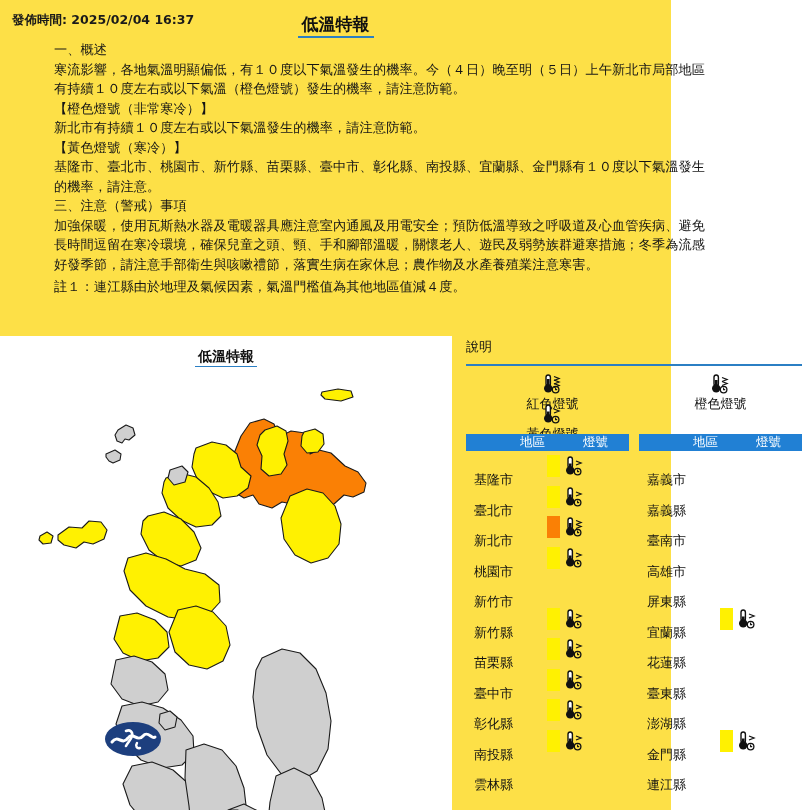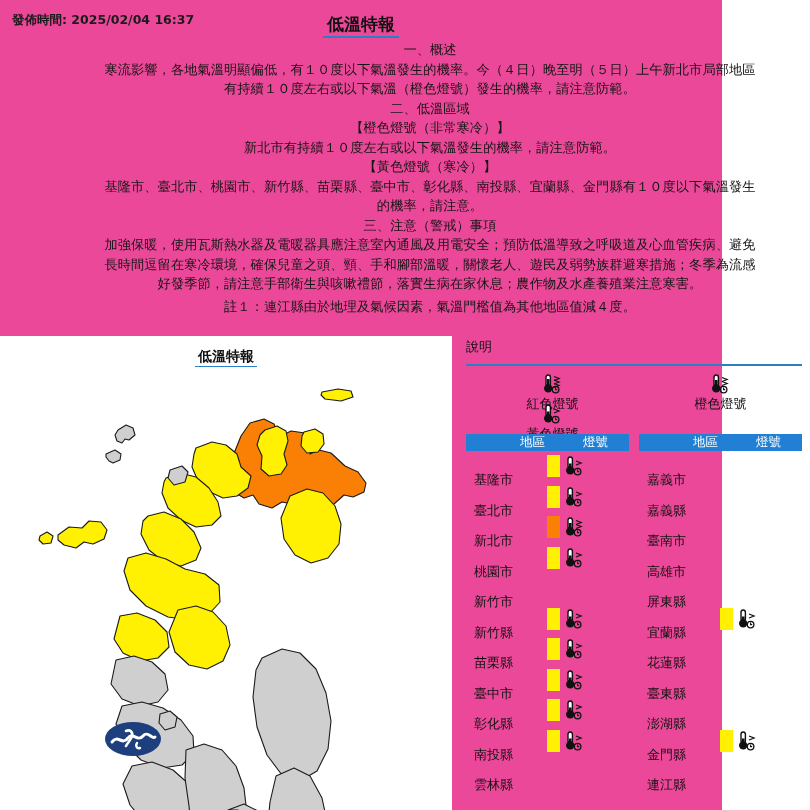--- a/index.html
+++ b/index.html
@@ -3,21 +3,21 @@
 <meta charset="utf-8">
 <style>
   * { box-sizing: border-box; }
   html, body {
     margin: 0; padding: 0;
     width: 810px; height: 810px;
     background: #ffffff;
     font-family: "DejaVu Sans", "Liberation Sans", sans-serif;
     overflow: hidden;
   }
-  #page { position: relative; width: 722px; height: 810px; background: #ec4899; }
+  #page { position: relative; width: 671px; height: 810px; background: #fde047; }
 
   
   .publish-time {
     position: absolute; left: 12px; top: 12px;
     font-size: 12.5px; color: #1a1a1a; white-space: nowrap;
     font-weight: bold;
   }
   .doc-title {
     position: absolute; left: 0; right: 0; top: 13px;
     text-align: center;
@@ -26,21 +26,21 @@
   .doc-title span {
     border-bottom: 2px solid #2b7fc4; padding: 0 4px 2px 4px;
   }
 
   
   .body-text {
     position: absolute; left: 54px; top: 40px; width: 752px;
     font-size: 13.2px; line-height: 19.5px; color: #151515;
     letter-spacing: 0.1px;
   }
-  .body-text .ln { white-space: nowrap; text-align: center; }
+  .body-text .ln { white-space: nowrap; }
   .body-text .sec { }
 
   
   .map-panel {
     position: absolute; left: 0px; top: 336px; width: 452px; height: 474px;
     background: #fff;
   }
   .map-title {
     position: absolute; left: 0; right: 0; top: 12px; text-align: center;
     font-size: 14px; font-weight: bold; color: #111;
@@ -82,21 +82,20 @@
 
 <div id="page">
 
   <div class="publish-time">發佈時間: 2025/02/04 16:37</div>
   <div class="doc-title"><span>低溫特報</span></div>
 
   <div class="body-text">
     <div class="ln sec">一、概述</div>
     <div class="ln">寒流影響，各地氣溫明顯偏低，有１０度以下氣溫發生的機率。今（４日）晚至明（５日）上午新北市局部地區</div>
     <div class="ln">有持續１０度左右或以下氣溫（橙色燈號）發生的機率，請注意防範。</div>
-    <div class="ln sec">二、低溫區域</div>
     <div class="ln">【橙色燈號（非常寒冷）】</div>
     <div class="ln">新北市有持續１０度左右或以下氣溫發生的機率，請注意防範。</div>
     <div class="ln">【黃色燈號（寒冷）】</div>
     <div class="ln">基隆市、臺北市、桃園市、新竹縣、苗栗縣、臺中市、彰化縣、南投縣、宜蘭縣、金門縣有１０度以下氣溫發生</div>
     <div class="ln">的機率，請注意。</div>
     <div class="ln sec">三、注意（警戒）事項</div>
     <div class="ln">加強保暖，使用瓦斯熱水器及電暖器具應注意室內通風及用電安全；預防低溫導致之呼吸道及心血管疾病、避免</div>
     <div class="ln">長時間逗留在寒冷環境，確保兒童之頭、頸、手和腳部溫暖，關懷老人、遊民及弱勢族群避寒措施；冬季為流感</div>
     <div class="ln">好發季節，請注意手部衛生與咳嗽禮節，落實生病在家休息；農作物及水產養殖業注意寒害。</div>
     <div class="ln" style="padding-top:3px">註１：連江縣由於地理及氣候因素，氣溫門檻值為其他地區值減４度。</div>

